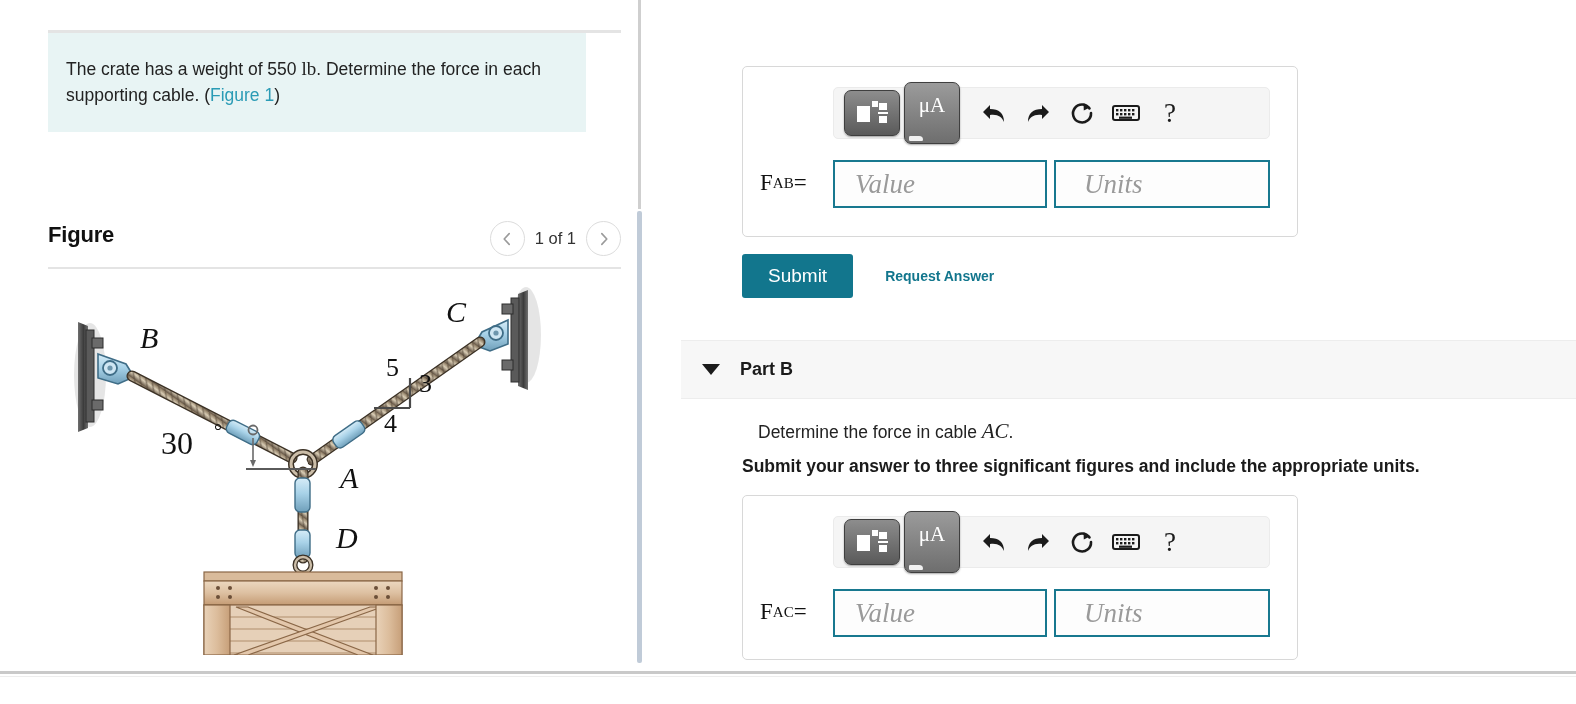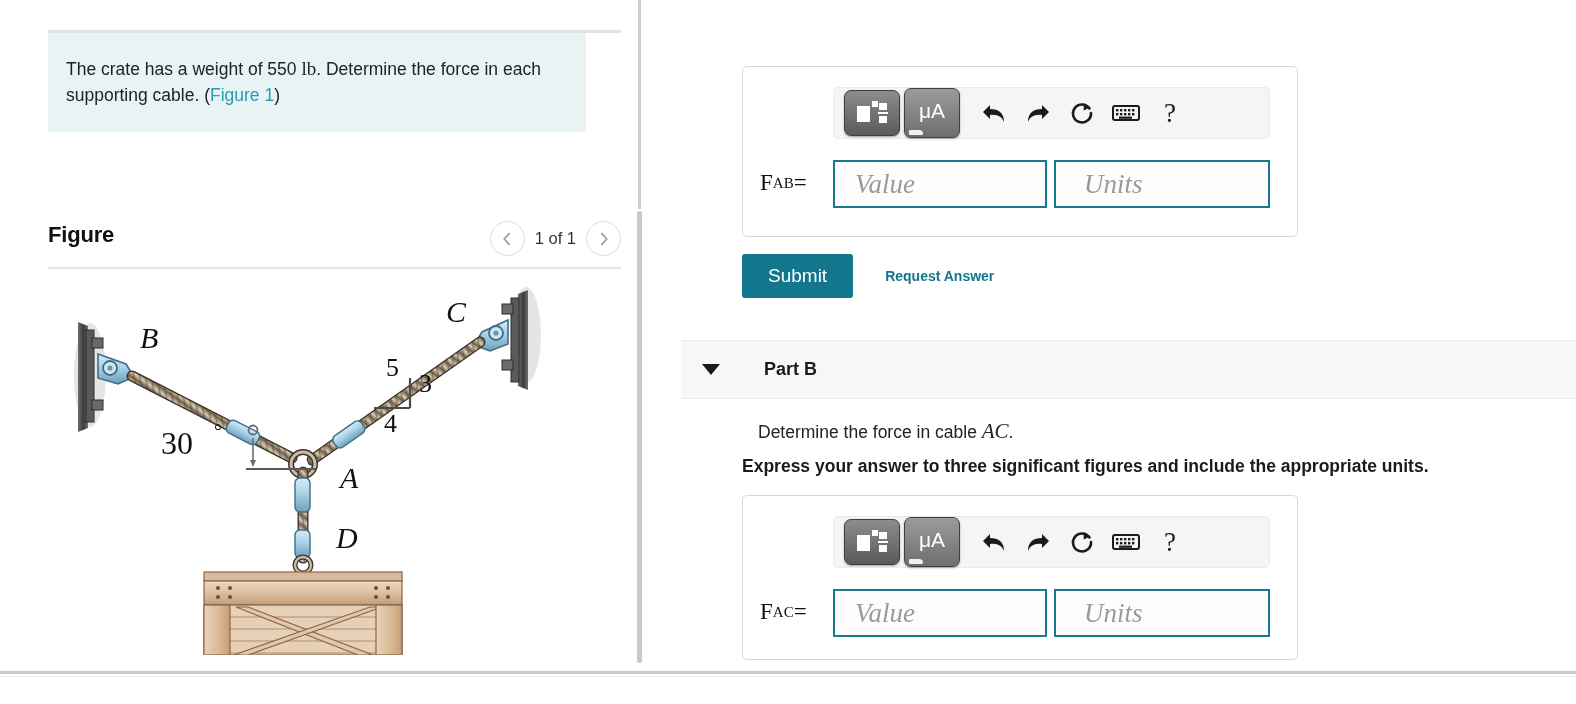--- a/index.html
+++ b/index.html
@@ -97,22 +97,22 @@
     width:54px;height:44px;border-radius:7px;
     background:linear-gradient(#8d8d8d,#5a5a5a);
     border:1px solid #3f3f3f;
     box-shadow:0 1px 2px rgba(0,0,0,.35);
     display:flex;align-items:center;justify-content:center;
     margin-right:4px;position:relative;
     cursor:pointer;
   }
   .tb-key.mu{
     background:linear-gradient(#9b9b9b,#6e6e6e);
-    color:#fff;font-size:21px;font-family:Liberation Sans, sans-serif;
-    padding-bottom:4px;
+    color:#fff;font-size:21px;font-family:Liberation Serif, serif;
+    padding-bottom:16px;
   }
   .tb-key.mu::after{
     content:"";position:absolute;left:4px;bottom:2px;width:14px;height:5px;
     background:#f1f1f1;border-radius:2px 6px 2px 2px;
   }
   .tb-icon{
     width:44px;height:44px;display:flex;align-items:center;justify-content:center;
     color:#1b1b1b;cursor:pointer;
   }
   .tb-spacer{width:8px;}
@@ -159,21 +159,21 @@
     position:absolute;left:681px;top:340px;width:895px;height:59px;
     background:#f7f7f7;border-top:1px solid #ededed;border-bottom:1px solid #ededed;
     box-sizing:border-box;display:flex;align-items:center;
   }
   .part-caret{
     margin-left:21px;width:0;height:0;
     border-left:9px solid transparent;border-right:9px solid transparent;
     border-top:11px solid #1b1b1b;cursor:pointer;
   }
   .part-title{
-    margin-left:44px;font-size:18px;font-weight:bold;color:#1b1b1b;
+    margin-left:20px;font-size:18px;font-weight:bold;color:#1b1b1b;
   }
   .part-q{
     position:absolute;left:742px;top:419px;
     font-size:17.5px;color:#222;margin-left:16px;
   }
   .mathit{font-family:"Liberation Serif", serif;font-style:italic;font-size:21px;}
   .part-instr{
     position:absolute;left:742px;top:456px;
     font-size:17.5px;font-weight:bold;color:#1b1b1b;
   }
@@ -435,21 +435,21 @@
 
   <div class="part-band">
     <div class="part-caret"></div>
     <div class="part-title">Part B</div>
   </div>
 
   <div class="part-q">
     <span>Determine the force in cable </span><span class="mathit">AC</span><span>.</span>
   </div>
 
-  <div class="part-instr">Express your answer to three significant figures and include the appropriate units.</div>
+  <div class="part-instr">Submit your answer to three significant figures and include the appropriate units.</div>
 
   <div class="answer-card" id="answer-card-b">
     <div class="toolbar">
       <div class="tb-key">
         <svg width="32" height="26" viewBox="0 0 32 26">
           <rect x="1" y="6" width="13" height="16" fill="#ffffff"></rect>
           <rect x="16" y="1" width="6" height="6" fill="#ffffff"></rect>
           <rect x="23" y="3" width="8" height="7" fill="#ffffff"></rect>
           <rect x="22" y="12" width="10" height="2" fill="#ffffff"></rect>
           <rect x="23" y="16" width="8" height="7" fill="#ffffff"></rect>

